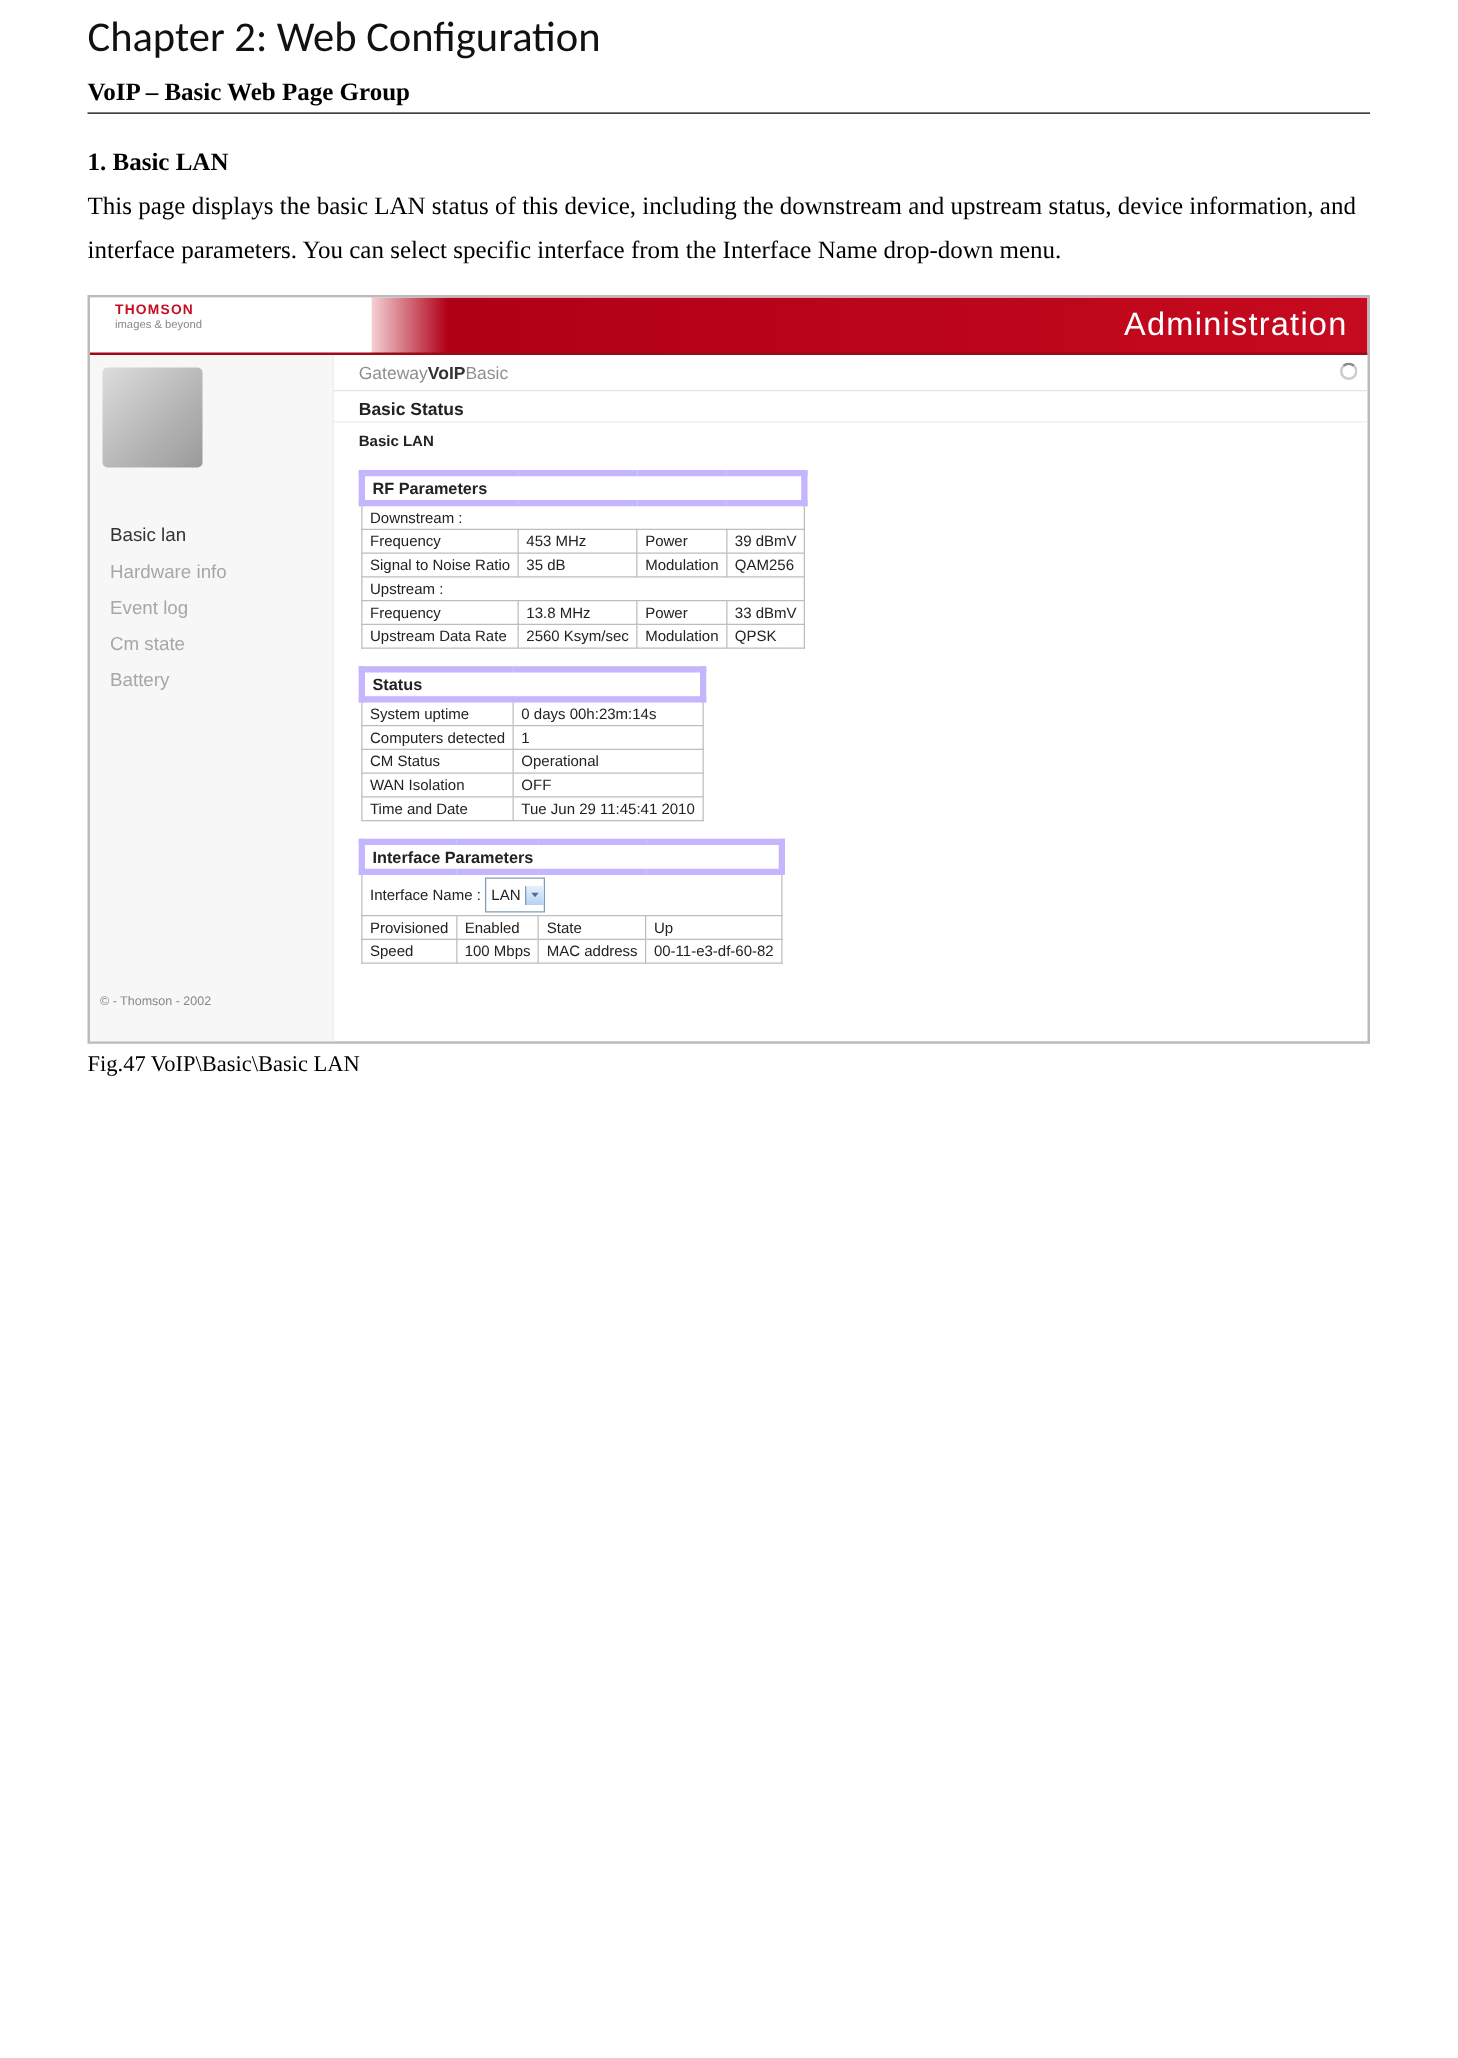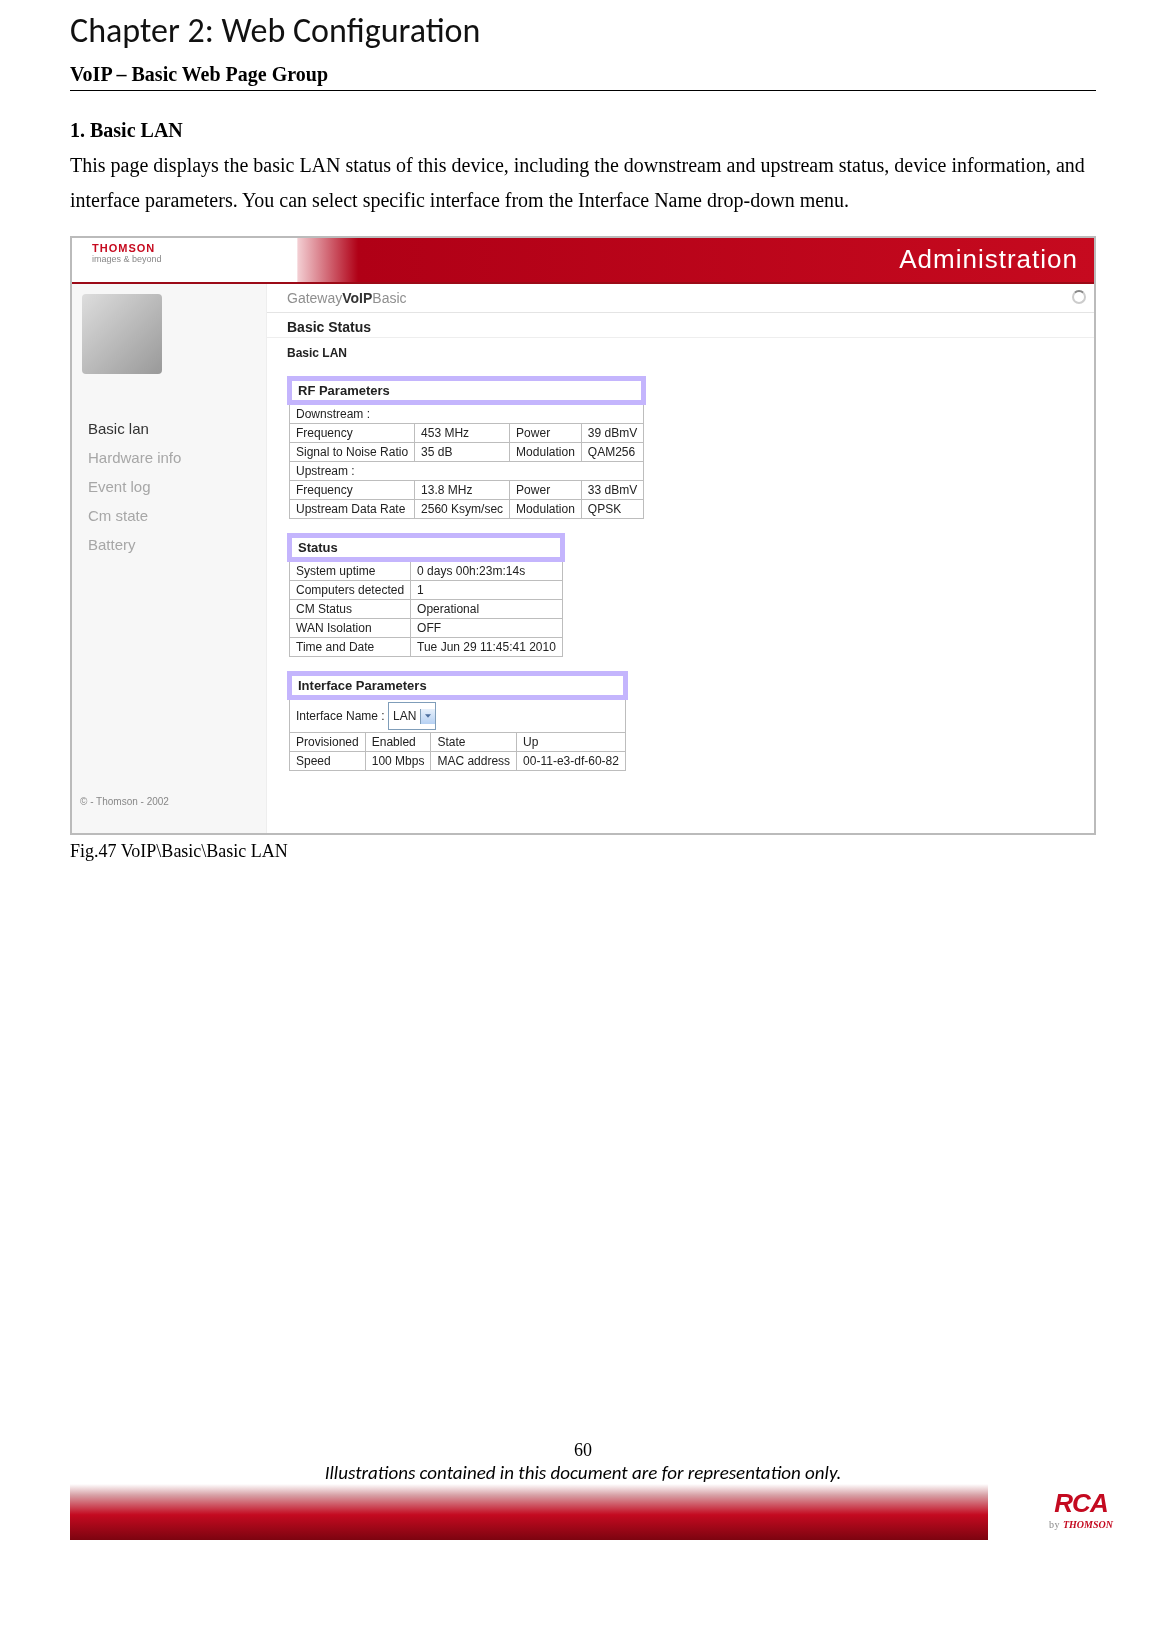--- a/index.html
+++ b/index.html
@@ -380,26 +380,13 @@
             </tr>
           </tbody>
             </table>
         </div>
       </div>
     </div>
   </div>
 
   <p class="figcap">Fig.47 VoIP\Basic\Basic LAN</p>
 
-  <div class="footer">
-    <p class="page-number">60</p>
-    <p class="disclaimer">Illustrations contained in this document are for representation only.</p>
-    <div class="footer-bar">
-      <div class="footer-red"></div>
-      <div class="footer-logo">
-        <div class="rca">RCA</div>
-        <div class="by-th">
-          <span>by </span><b>THOMSON</b>
-        </div>
-      </div>
-    </div>
-  </div>
 </div>
 
 </body></html>

